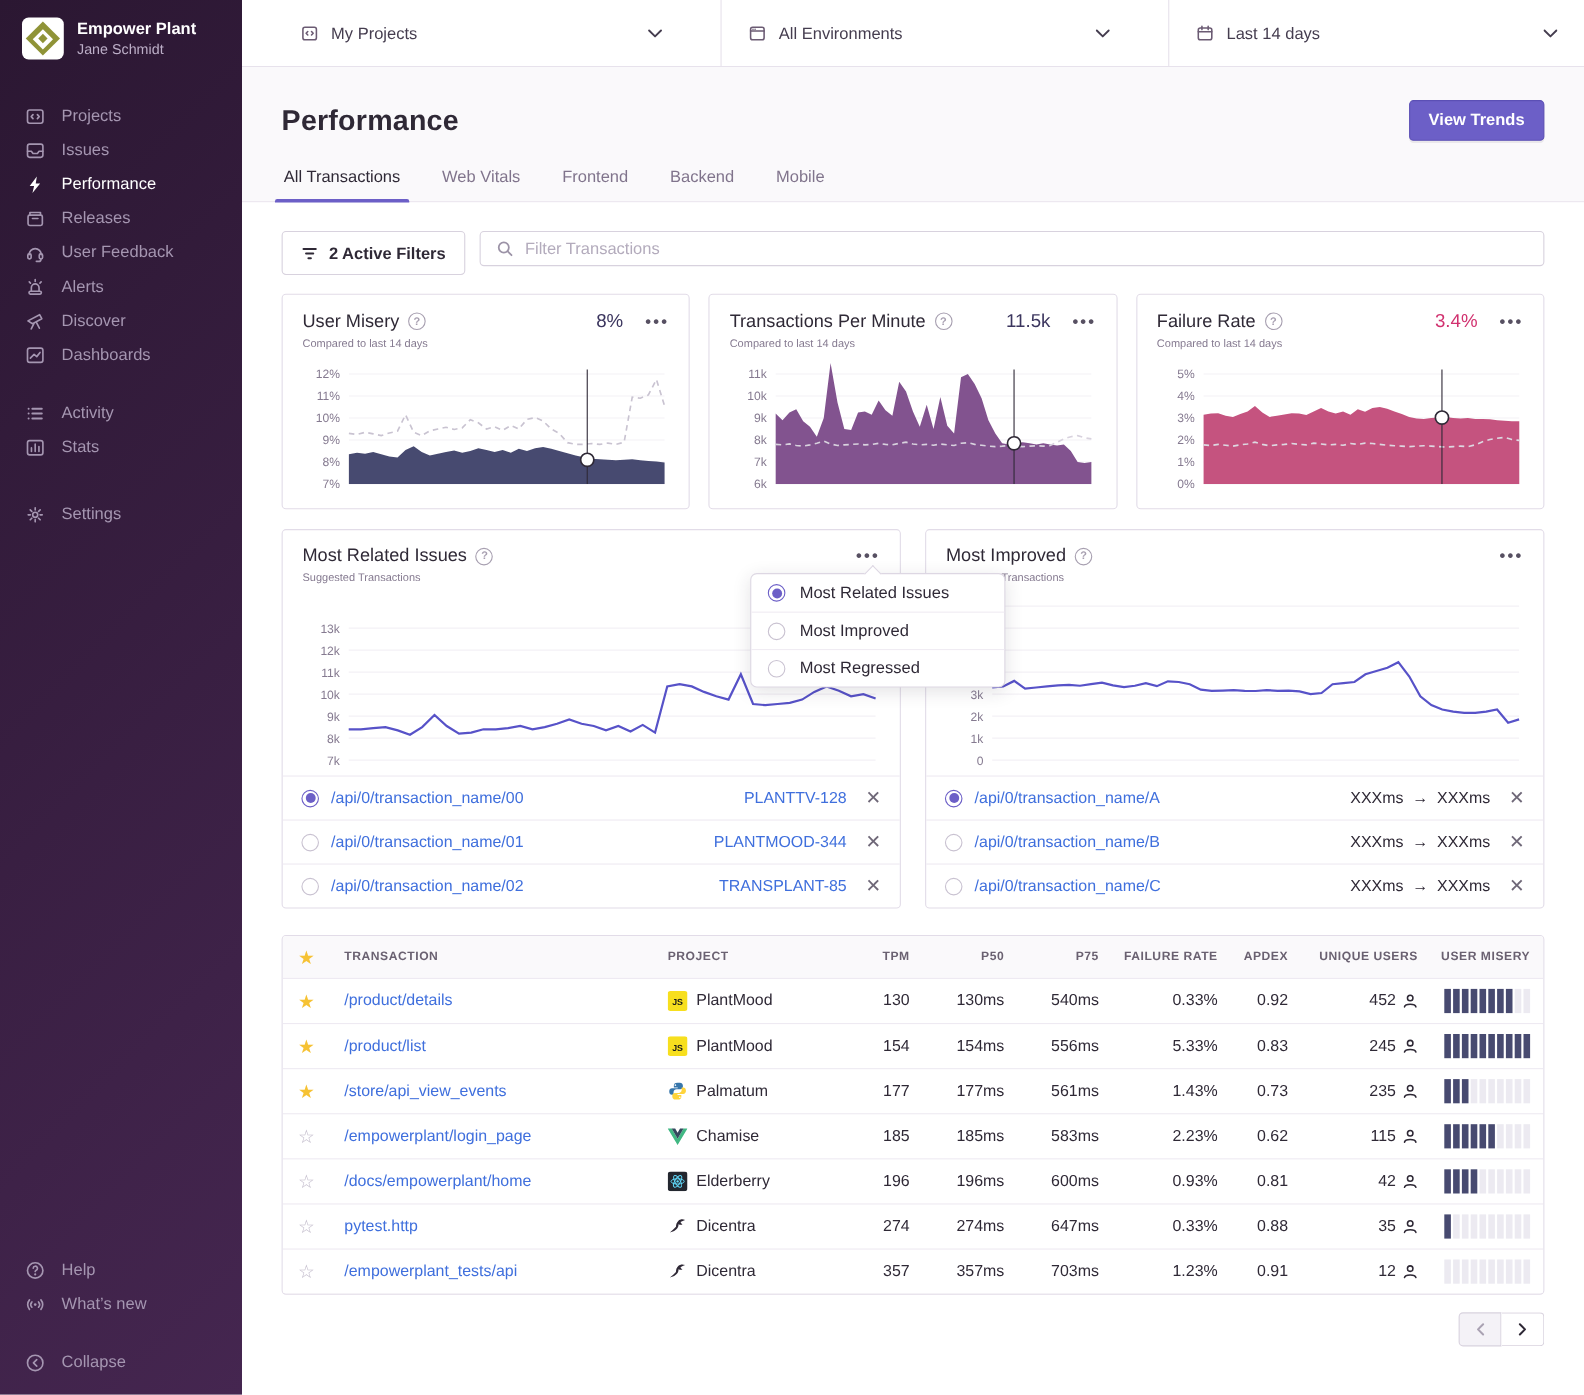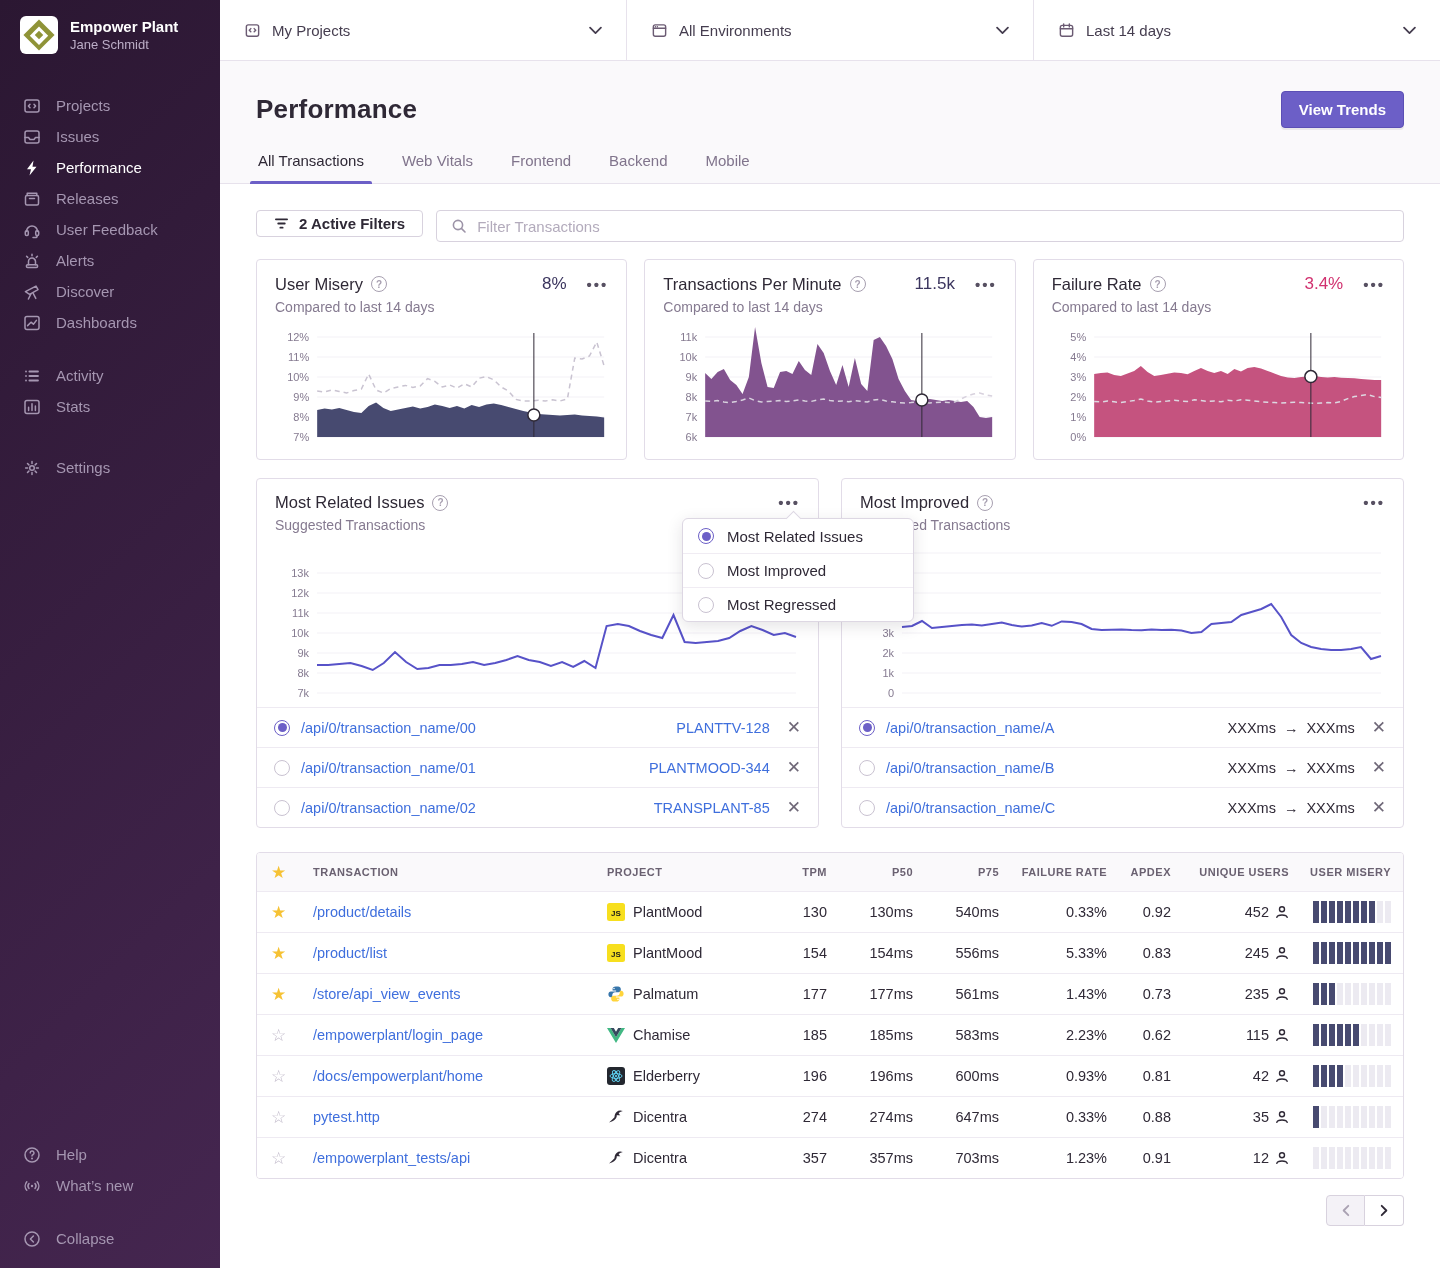--- a/index.html
+++ b/index.html
@@ -23,54 +23,54 @@
   .nav-item { display:flex; align-items:center; gap:15px; height:31px; padding:0 8px 0 22px; font-size:15px; color:#a596b1; cursor:pointer; }
   .nav-item.active { color:#fff; }
   .nav-item .icon { width:19px; height:19px; display:flex; align-items:center; justify-content:center; }
   .nav-item .icon svg { width:18px; height:18px; }
   .sidebar-footer { margin-top:auto; }
 
   
   .main { flex:1; display:flex; flex-direction:column; min-width:0; background:#fff; }
 
   .topbar { height:61px; display:flex; background:#fff; border-bottom:1px solid #e7e2ec; }
-  .tb-section { flex:1; display:flex; align-items:center; gap:11px; padding:0 24px; font-size:15px; color:#453d4f; cursor:pointer; }
+  .tb-section { flex:1; display:flex; align-items:center; gap:11px; padding:0 24px; font-size:15px; color:#453d4f; cursor:pointer;margin-left:29px; }
   .tb-section + .tb-section { border-left:1px solid #e7e2ec; }
   .tb-section .icon { color:#6b5b73; }
   .tb-section .icon svg { width:17px; height:17px; }
   .tb-chevron { margin-left:auto; color:#453d4f; }
   .tb-chevron svg { width:13px; height:9px; }
 
   .page-header { background:#faf9fb; padding:30px 36px 0; border-bottom:1px solid #e7e2ec; }
   .title-row { display:flex; align-items:center; }
   .page-title { font-size:26px; font-weight:bold; color:#2f2936; letter-spacing:.2px; }
   .view-trends { margin-left:auto; background:#6c5fc7; color:#fff; border:1px solid #5b4fb5; border-radius:4px; font-size:15px; font-weight:bold; padding:9px 17px; cursor:pointer; box-shadow:0 2px 0 rgba(47,41,54,.08); }
   .tabs { display:flex; gap:34px; margin-top:24px; }
   .tab { position:relative; padding:0 2px 14px; font-size:15px; color:#80748c; cursor:pointer; }
   .tab.active { color:#2f2936; }
   .tab.active::after { content:""; position:absolute; left:-6px; right:-6px; bottom:-1px; height:3px; background:#6c5fc7; border-radius:2px 2px 0 0; }
 
   .content { padding:26px 36px 30px; background:#fff; }
 
   .filter-row { display:flex; gap:13px; }
-  .filter-btn { display:flex; align-items:center; gap:10px; height:27px; padding:0 17px; background:#fff; border:1px solid #d8d2de; border-radius:4px; font-size:15px; font-weight:bold; color:#2f2936; cursor:pointer; }
+  .filter-btn { display:flex; align-items:center; gap:10px; height:40px; padding:0 17px; background:#fff; border:1px solid #d8d2de; border-radius:4px; font-size:15px; font-weight:bold; color:#2f2936; cursor:pointer; }
   .filter-btn .icon { color:#2f2936; }
   .search-box { flex:1; display:flex; align-items:center; gap:10px; height:32px; padding:0 14px; border:1px solid #d8d2de; border-radius:4px; background:#fff; }
   .search-box .icon { color:#9c93a7; }
   .search-box input { flex:1; border:0; outline:0; font-size:15px; color:#2f2936; font-family:inherit; background:transparent; }
   .search-box input::placeholder { color:#b3abbc; }
 
   .mini-row { display:flex; gap:17px; margin-top:17px; }
   .mini-card { flex:1; background:#fff; border:1px solid #e2dce8; border-radius:4px; padding:14px 18px 12px; }
   .card-head { display:flex; align-items:center; gap:8px; }
   .card-title { font-size:16.5px; color:#2f2936; }
   .q-icon { width:16px; height:16px; min-width:16px; border:1.5px solid #a79fb0; border-radius:50%; color:#a79fb0; font-size:10px; font-weight:bold; display:flex; align-items:center; justify-content:center; }
   .card-value { margin-left:auto; font-size:17px; }
   .ellipsis-btn { color:#575062; font-size:15px; font-weight:bold; letter-spacing:2px; margin-left:12px; cursor:pointer; line-height:1; }
-  .card-sub { font-size:14px; color:#857a90; margin-top:5px; }
+  .card-sub { font-size:10px; color:#857a90; margin-top:5px; }
   .mini-chart { margin-top:12px; width:100%; }
 
   .charts-row { display:flex; gap:22px; margin-top:18px; position:relative; }
   .chart-card { flex:1; background:#fff; border:1px solid #e2dce8; border-radius:4px; min-width:0; }
   .chart-pad { padding:14px 18px 4px; }
   .chart-svg-wrap { margin-top:6px; height:164px; display:flex; align-items:flex-end; }
   .chart-svg-wrap svg { width:100%; }
   .t-row { display:flex; align-items:center; gap:11px; height:40px; padding:0 17px; border-top:1px solid #eeeaf2; font-size:14.5px; }
   .radio { width:16px; height:16px; min-width:16px; border-radius:50%; border:1px solid #c9c2d1; background:#fff; position:relative; }
   .radio.sel { border-color:#6c5fc7; }

